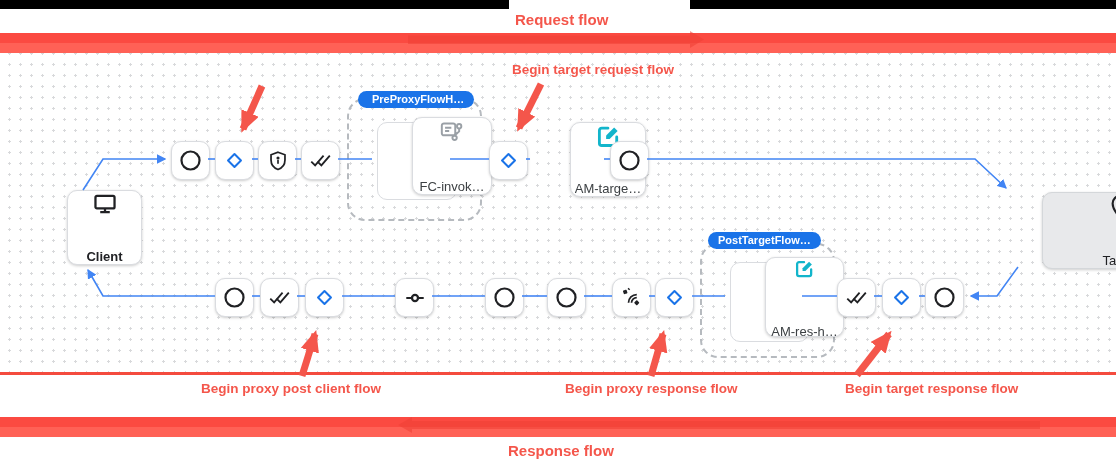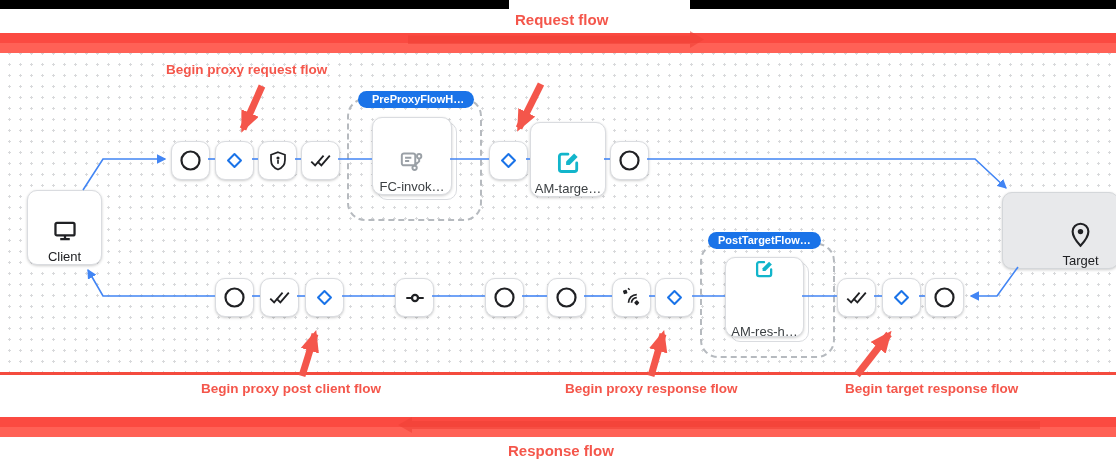--- a/index.html
+++ b/index.html
@@ -30,22 +30,22 @@
   .group-badge{position:absolute;z-index:4;background:#1a73e8;color:#fff;font-weight:bold;
                font-size:11px;padding:2px 10px 3px;border-radius:10px;white-space:nowrap;}
 
   
   .step{position:absolute;width:37px;height:37px;background:#fff;border:1px solid #dadce0;
         border-radius:10px;display:flex;align-items:center;justify-content:center;
         box-shadow:0 1px 2.5px rgba(0,0,0,.2);z-index:2;}
 
   
   .node{position:absolute;background:#fff;border:1px solid #dadce0;border-radius:10px;
-        display:flex;flex-direction:column;align-items:center;justify-content:flex-end;gap:5px;
-        box-shadow:0 1px 3px rgba(0,0,0,.2);font-size:13px;color:#3c4043;z-index:2;}
+        display:flex;flex-direction:column;align-items:center;justify-content:space-between;gap:5px;
+        box-shadow:0 1px 3px rgba(0,0,0,.2);font-size:13px;color:#3c4043;z-index:2;margin-left:40px;}
   .node .lbl{max-width:92%;overflow:hidden;white-space:nowrap;}
   .backcard{position:absolute;background:#fff;border:1px solid #dadce0;border-radius:10px;z-index:1;}
   .endpoint{color:#202124;}
   .endpoint.target{background:#e8e9eb;border-color:#d4d7da;}
 
   .overlay{position:absolute;left:0;top:0;width:1116px;height:475px;z-index:5;pointer-events:none;}
 </style>
 </head>
 <body>
 
@@ -55,32 +55,32 @@
 
   <div class="top-black"></div>
   <div class="top-notch"></div>
   <div class="banner-label" style="left:515px;top:11px;">Request flow</div>
   <div class="bar top"></div>
 
   <div class="thin-red-line"></div>
   <div class="bar bottom"></div>
   <div class="banner-label" style="left:508px;top:442px;">Response flow</div>
 
-  <div class="annot" style="left:166px;top:62px;">Begin proxy request flow</div>
+  <div class="annot" style="left:512px;top:62px;">Begin target request flow</div>
   <div class="annot" style="left:201px;top:381px;">Begin proxy post client flow</div>
   <div class="annot" style="left:845px;top:381px;">Begin target response flow</div>
   <div class="annot" style="left:565px;top:381px;">Begin proxy response flow</div>
 
   <div class="flow-group" style="left:347px;top:98px;width:131px;height:119px;"></div>
   <div class="group-badge" style="left:358px;top:91px;padding-left:14px;">PreProxyFlowH…</div>
 
   <div class="flow-group" style="left:700px;top:243px;width:131px;height:111px;"></div>
   <div class="group-badge" style="left:708px;top:232px;">PostTargetFlow…</div>
 
-  <div class="node endpoint" style="left:27px;top:190px;width:73px;height:73px;">
+  <div class="node endpoint" style="left:27px;top:190px;width:73px;height:73px;font-weight:bold;">
     <svg width="26" height="26" viewBox="0 0 24 24">
       <rect x="3.2" y="4.5" width="17.6" height="11.6" rx="1.4" fill="none" stroke="#202124" stroke-width="2.1"></rect>
       <path d="M12 16.2 V19 M7.6 19.6 H16.4" fill="none" stroke="#202124" stroke-width="2.1"></path>
     </svg>
     <span class="lbl">Client</span>
   </div>
 
   <div class="node endpoint target" style="left:1002px;top:192px;width:75px;height:75px;padding-left:40px;">
     <svg width="27" height="27" viewBox="0 0 24 24">
       <path d="M12 2.4c-3.9 0-7 3.1-7 7 0 5.3 7 12.6 7 12.6s7-7.3 7-12.6c0-3.9-3.1-7-7-7z" fill="none" stroke="#202124" stroke-width="1.9"></path>

